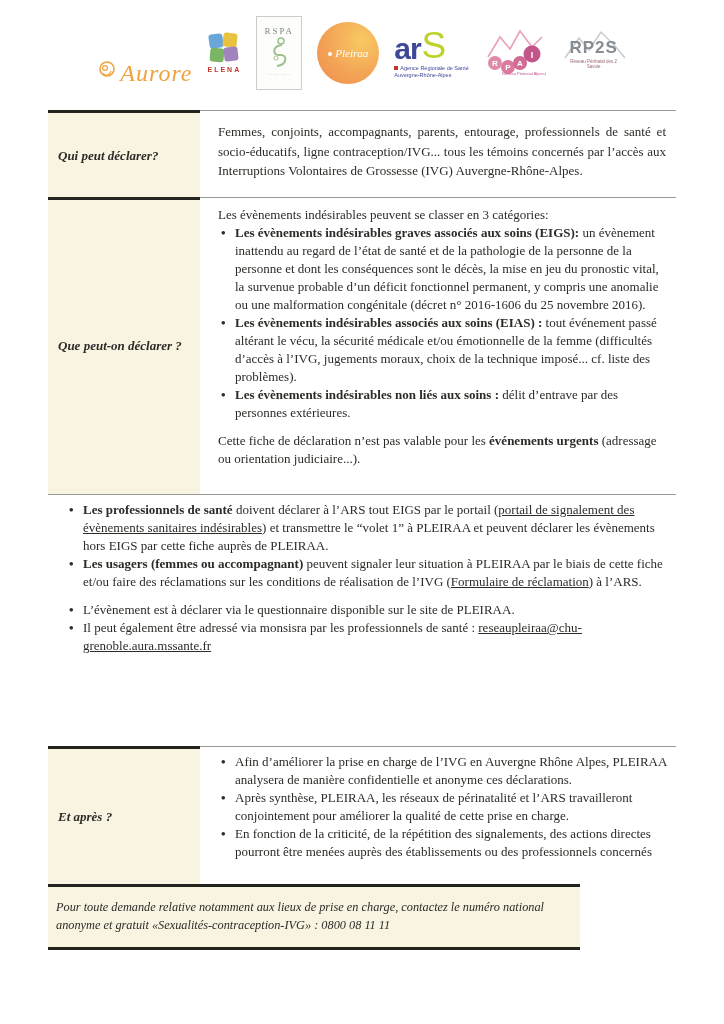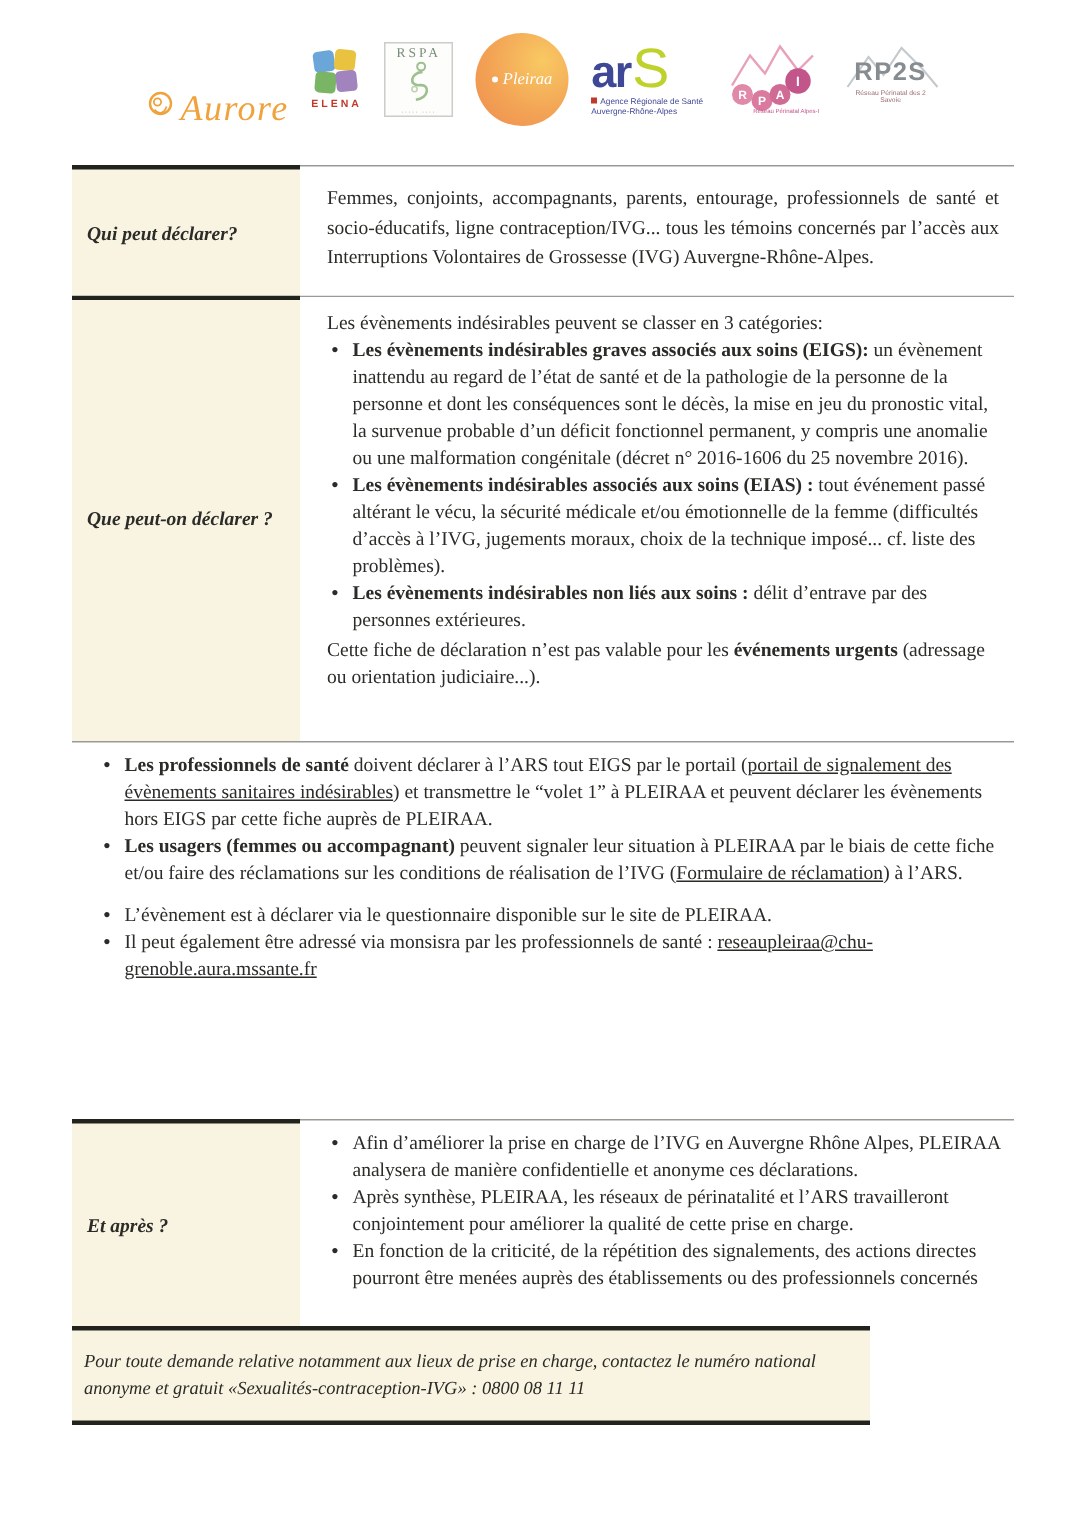--- a/index.html
+++ b/index.html
@@ -15,21 +15,21 @@
   .aurore-text { font-style:italic; font-size:24px; color:#f0a23c; letter-spacing:1px; }
 
   .logo-elena .puzzle { position:relative; width:30px; height:30px; }
   .puzzle span { position:absolute; width:14px; height:14px; border-radius:3px; }
   .pz1 { left:0; top:1px; background:#6aa7d8; transform:rotate(-8deg); }
   .pz2 { left:14px; top:0; background:#e9c23f; transform:rotate(6deg); }
   .pz3 { left:1px; top:15px; background:#79b564; transform:rotate(5deg); }
   .pz4 { left:15px; top:14px; background:#a184bd; transform:rotate(-6deg); }
   .elena-text { margin-top:3px; font-family:"Liberation Sans", sans-serif; font-size:7px; font-weight:bold; letter-spacing:2px; color:#c0392b; }
 
-  .logo-rspa { width:46px; height:50px; border:1px solid #cccccc; background:#fdfdfb; justify-content:flex-start; padding-top:1px; }
+  .logo-rspa { width:46px; height:74px; border:1px solid #cccccc; background:#fdfdfb; justify-content:flex-start; padding-top:9px; }
   .rspa-text { font-size:9px; letter-spacing:2px; color:#7a8d7a; }
   .rspa-sub { margin-top:2px; font-size:4px; color:#b86a5a; letter-spacing:1px; }
 
   .logo-pleiraa { width:62px; height:62px; border-radius:50%; background:radial-gradient(circle at 72% 30%, #f8c963 0%, #f3a455 55%, #ee8c4e 100%); justify-content:center; }
   .pleiraa-text { color:#ffffff; font-size:11px; font-style:italic; }
   .pleiraa-text::before { content:""; display:inline-block; width:4px; height:4px; margin-right:3px; border-radius:50%; background:#ffffff; vertical-align:middle; }
 
   .logo-ars { align-items:flex-start; }
   .ars-word { display:flex; align-items:flex-end; line-height:1; font-family:"Liberation Sans", sans-serif; }
   .ars-ar { font-size:30px; font-weight:bold; color:#3f4896; letter-spacing:-1px; }
@@ -63,21 +63,21 @@
   .sec1 .content-cell { text-align:justify; line-height:19.5px; padding-top:11px; padding-right:10px; }
   .sec2 .label-cell { padding-top:136px; }
   .sec2 .content-cell { padding-top:8px; }
   .sec3 .label-cell div.lbl-comment { margin-top:36px; }
   .sec3 .label-cell div.lbl-form { margin-top:100px; line-height:19px; }
   .sec4 .label-cell { display:flex; align-items:center; }
 
   ul.blist { list-style:none; }
   ul.blist li { position:relative; padding-left:17px; }
   ul.blist li::before { content:"\2022"; position:absolute; left:3px; top:0; font-weight:bold; }
-  .note { margin-top:2px; }
+  .note { margin-top:10px; }
   .group2 { margin-top:10px; }
   .u { text-decoration:underline; color:#2b2b27; cursor:pointer; }
 
   
   .footer-band { margin:0 48px; width:532px; border-top:3px solid #23231e; border-bottom:3px solid #23231e; background:#f9f3e2; height:66px; padding:11px 10px 0 8px; }
   .footer-band p { font-style:italic; font-size:12.3px; line-height:18px; color:#2b2b27; }
 </style>
 </head>
 <body>
 

